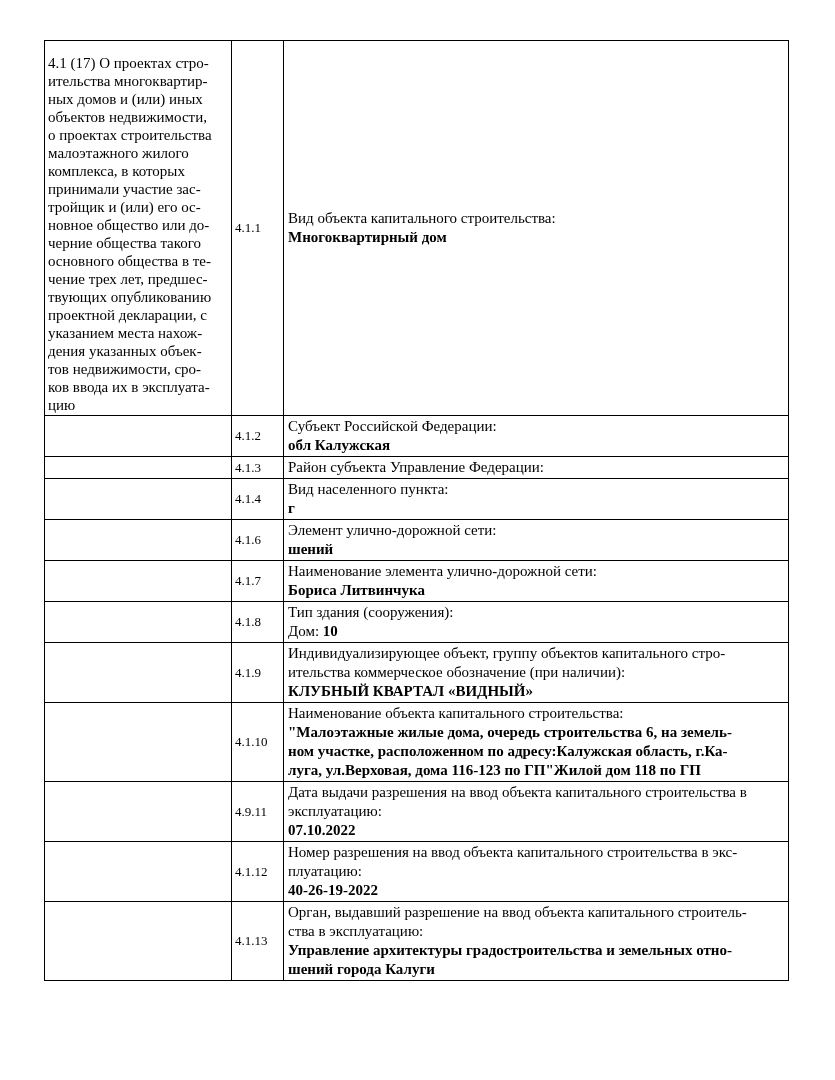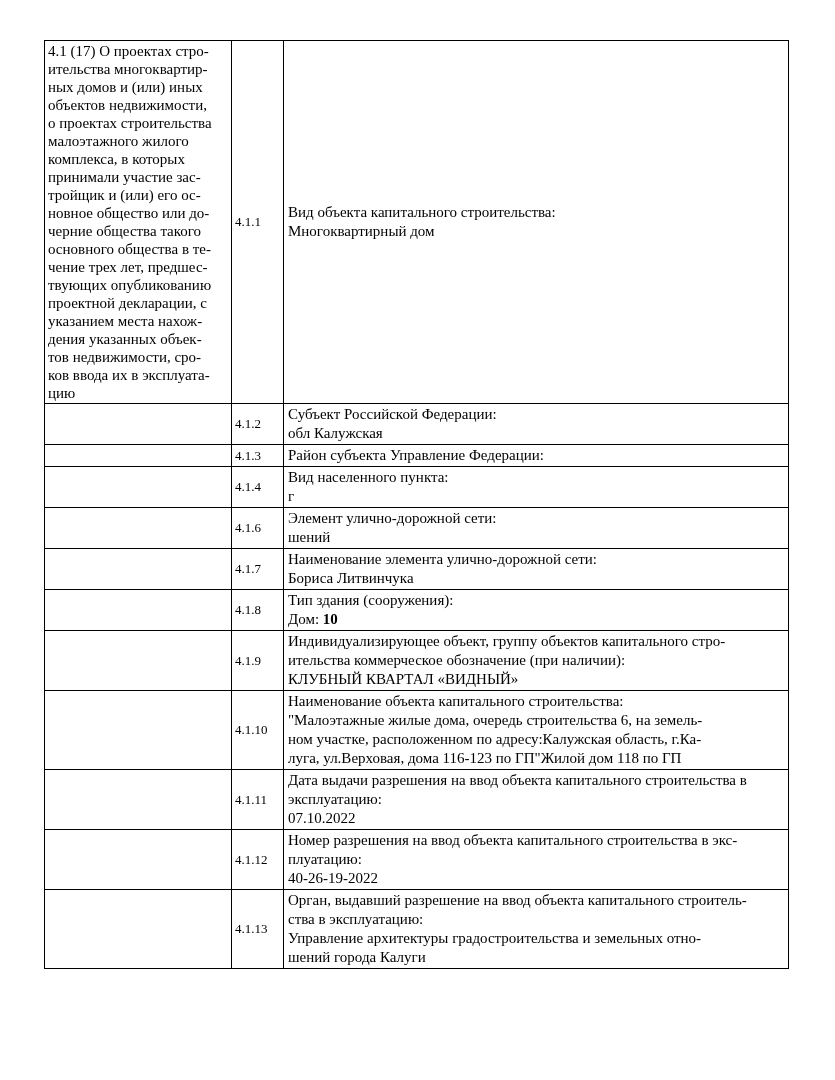--- a/index.html
+++ b/index.html
@@ -25,36 +25,36 @@
   td {
     border: 1px solid #000000;
     vertical-align: middle;
     color: #000000;
     overflow: hidden;
   }
   td.c-desc {
     vertical-align: top;
     font-size: 15px;
     line-height: 18px;
-    padding: 1px 2px 1px 3px;
+    padding: 13px 2px 1px 3px;
   }
   td.c-num {
     font-size: 13px;
     padding: 0 2px 0 3px;
     vertical-align: middle;
   }
   td.c-body {
     font-size: 15px;
     line-height: 19px;
     padding: 1px 4px;
     vertical-align: middle;
   }
   .desc-text { white-space: pre-line; }
   .lbl { display: block; white-space: pre-line; }
-  .val { display: block; white-space: pre-line; font-weight: normal; }
+  .val { display: block; white-space: pre-line; font-weight: bold; }
   .val:empty { display: none; }
   .val-line { display: block; }
   .pfx { font-weight: normal; }
   .val-inline { font-weight: bold; font-family: Liberation Serif, serif; }
 </style>
 </head>
 <body>
 
 <table class="doc-table">
   <colgroup>
@@ -184,21 +184,21 @@
       <span class="lbl">Наименование объекта капитального строительства:</span>
       <span class="val">"Малоэтажные жилые дома, очередь строительства 6, на земель-
 ном участке, расположенном по адресу:Калужская область, г.Ка-
 луга, ул.Верховая, дома 116-123 по ГП"Жилой дом 118 по ГП</span>
     </td>
   </tr>
 
   <tr>
     <td class="c-desc"></td>
     <td class="c-num">
-      <span>4.1.11</span>
+      <span>4.9.11</span>
     </td>
     <td class="c-body">
       <span class="lbl">Дата выдачи разрешения на ввод объекта капитального строительства в
 эксплуатацию:</span>
       <span class="val">07.10.2022</span>
     </td>
   </tr>
 
   <tr>
     <td class="c-desc"></td>

